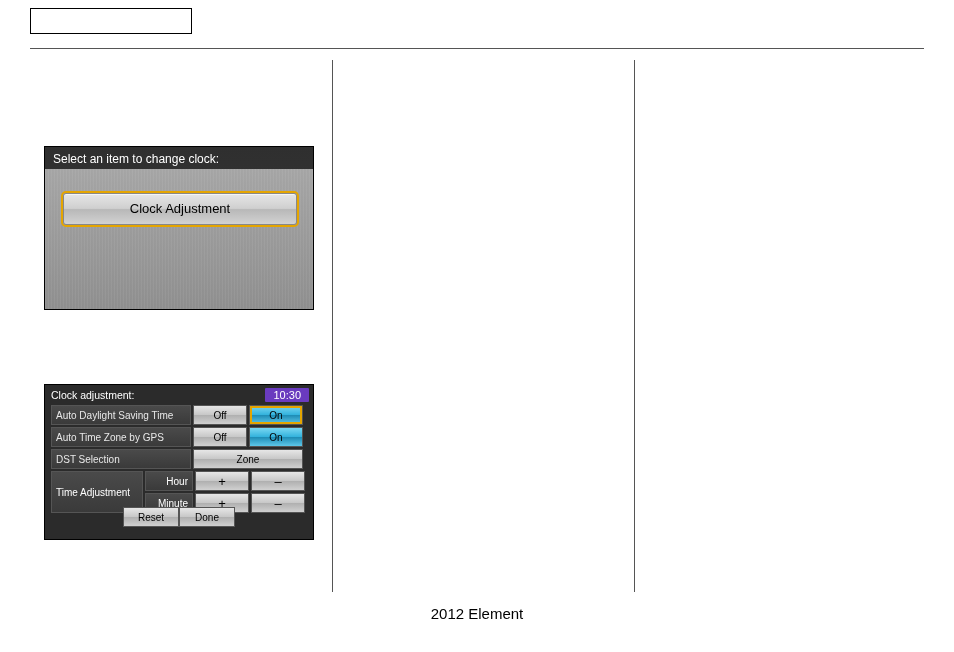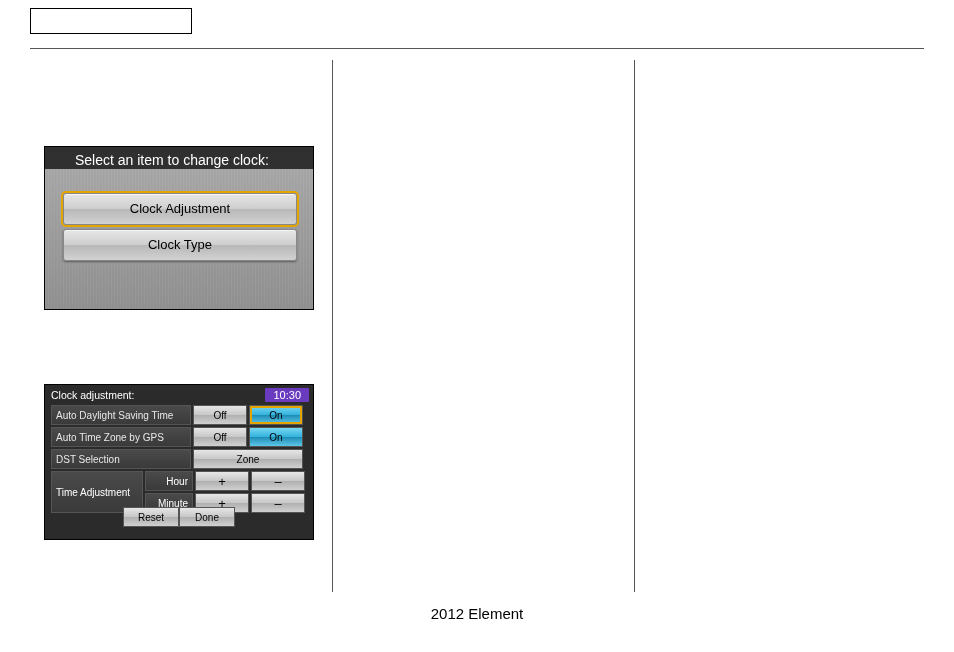--- a/index.html
+++ b/index.html
@@ -54,23 +54,22 @@
     top: 146px;
     left: 44px;
     width: 268px;
     height: 162px;
     background: linear-gradient(#2f2f2f, #3a3a3a);
     border: 1px solid #000;
     overflow: hidden;
   }
   .screen1 .header {
     color: #fff;
-    font-size: 14px;
+    font-size: 12px;
     padding: 5px 8px;
-    margin-left: 22px;
   }
   .screen1 .brushed-panel {
     position: absolute;
     top: 22px; left: 0; right: 0; bottom: 0;
     background: repeating-linear-gradient(
         90deg,
         #8c8c8c 0px, #9e9e9e 1px, #7e7e7e 2px, #a0a0a0 3px
       ),
       linear-gradient(180deg, rgba(255,255,255,.2), rgba(0,0,0,.2));
     background-blend-mode: screen;
@@ -211,21 +210,20 @@
 
 <div class="top-box"></div>
 <div class="hr-line"></div>
 <div class="col-sep1"></div>
 <div class="col-sep2"></div>
 
 <div class="screen1">
   <div class="header">Select an item to change clock:</div>
   <div class="brushed-panel">
     <div class="btn selected" style="top:24px">Clock Adjustment</div>
-    <div class="btn" style="top:60px">Clock Type</div>
   </div>
 </div>
 
 <div class="screen2">
   <div class="header">
     <span>Clock adjustment:</span>
     <span class="clock">10:30</span>
   </div>
 
   <div class="grid">

